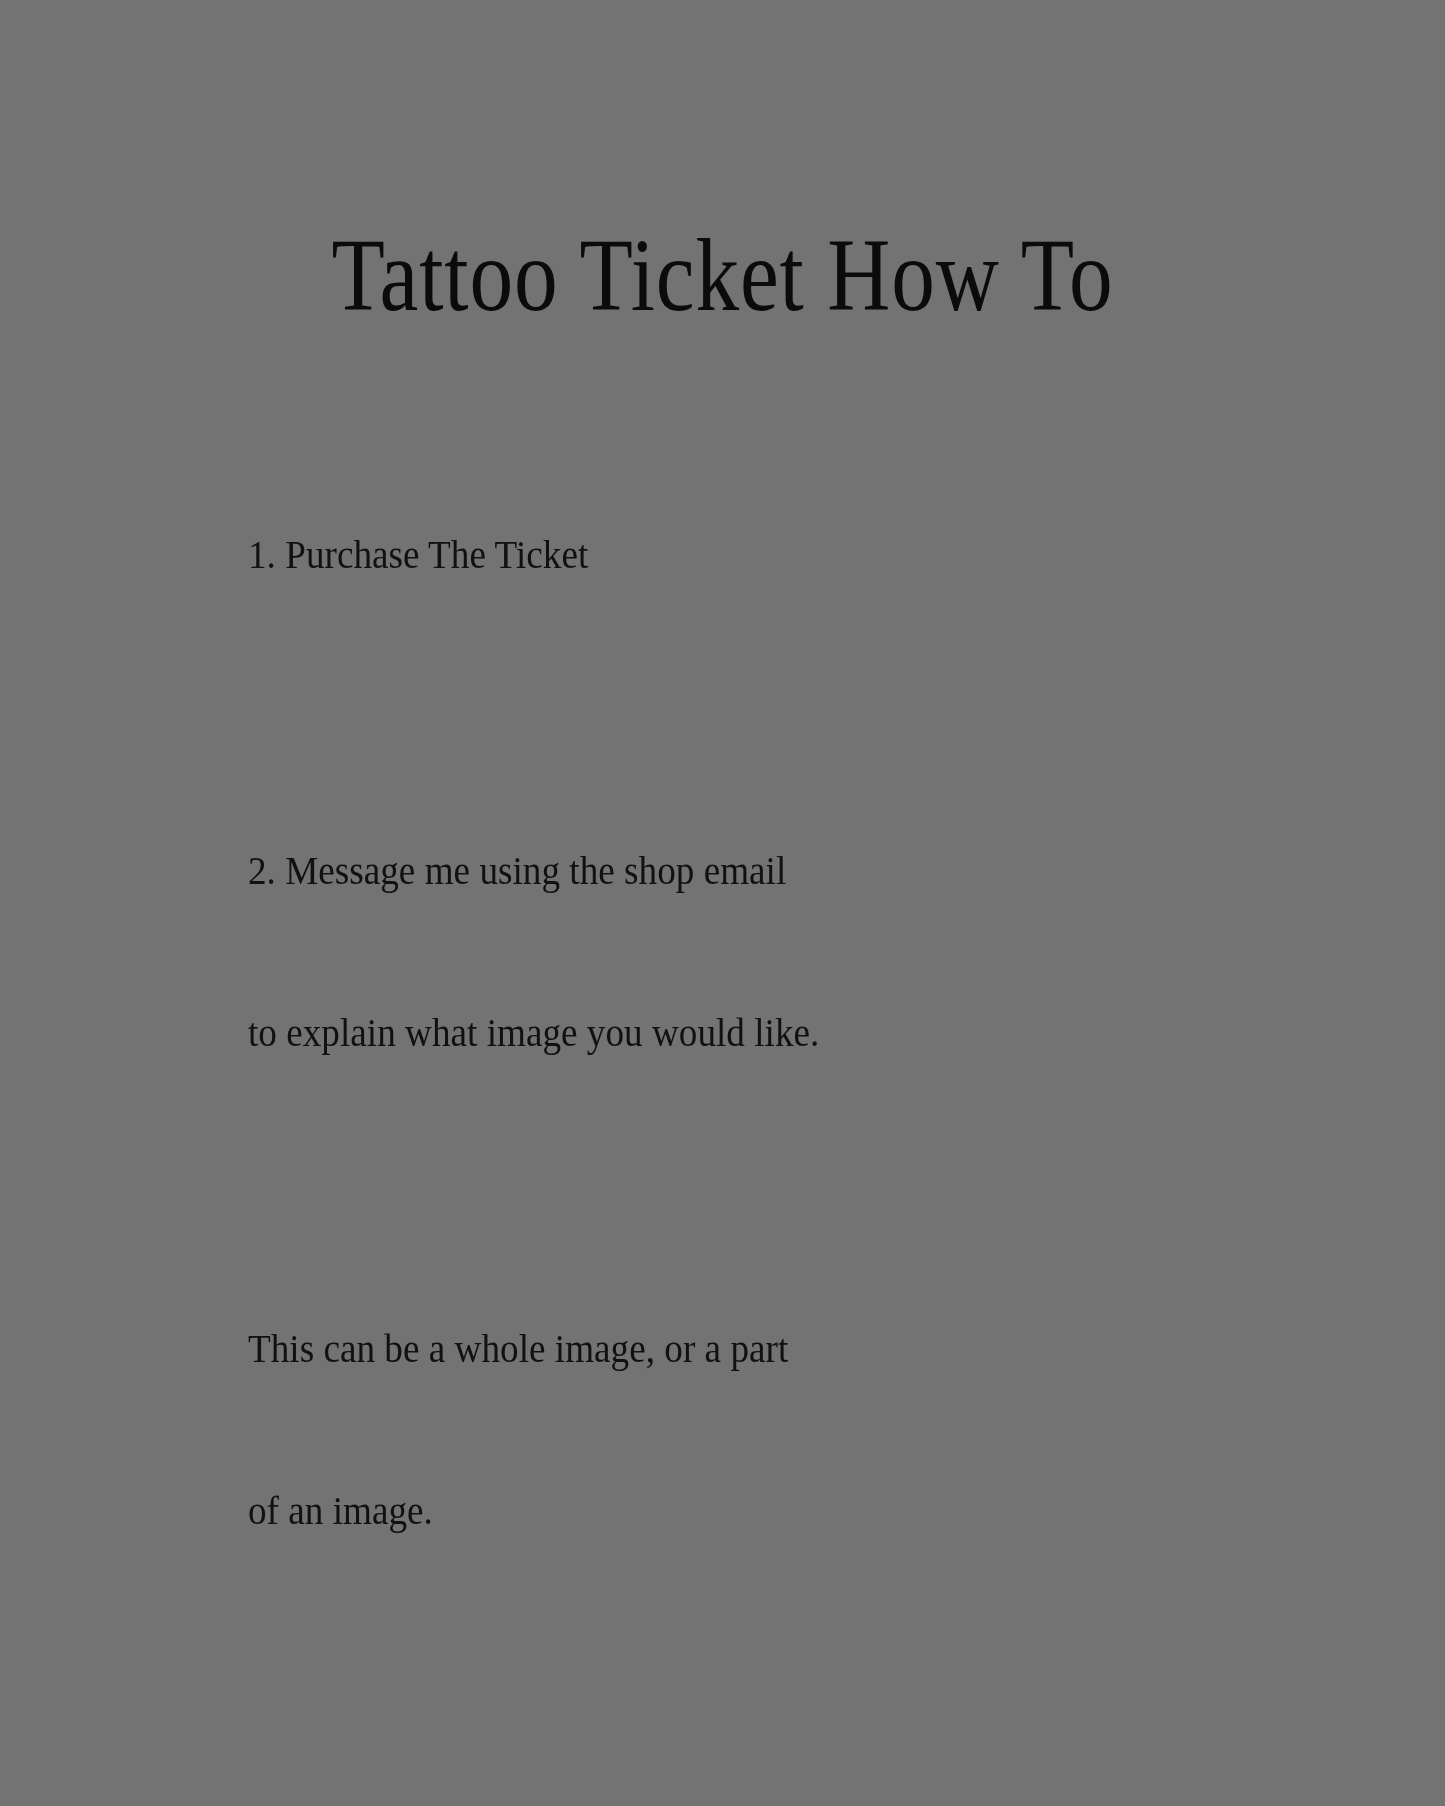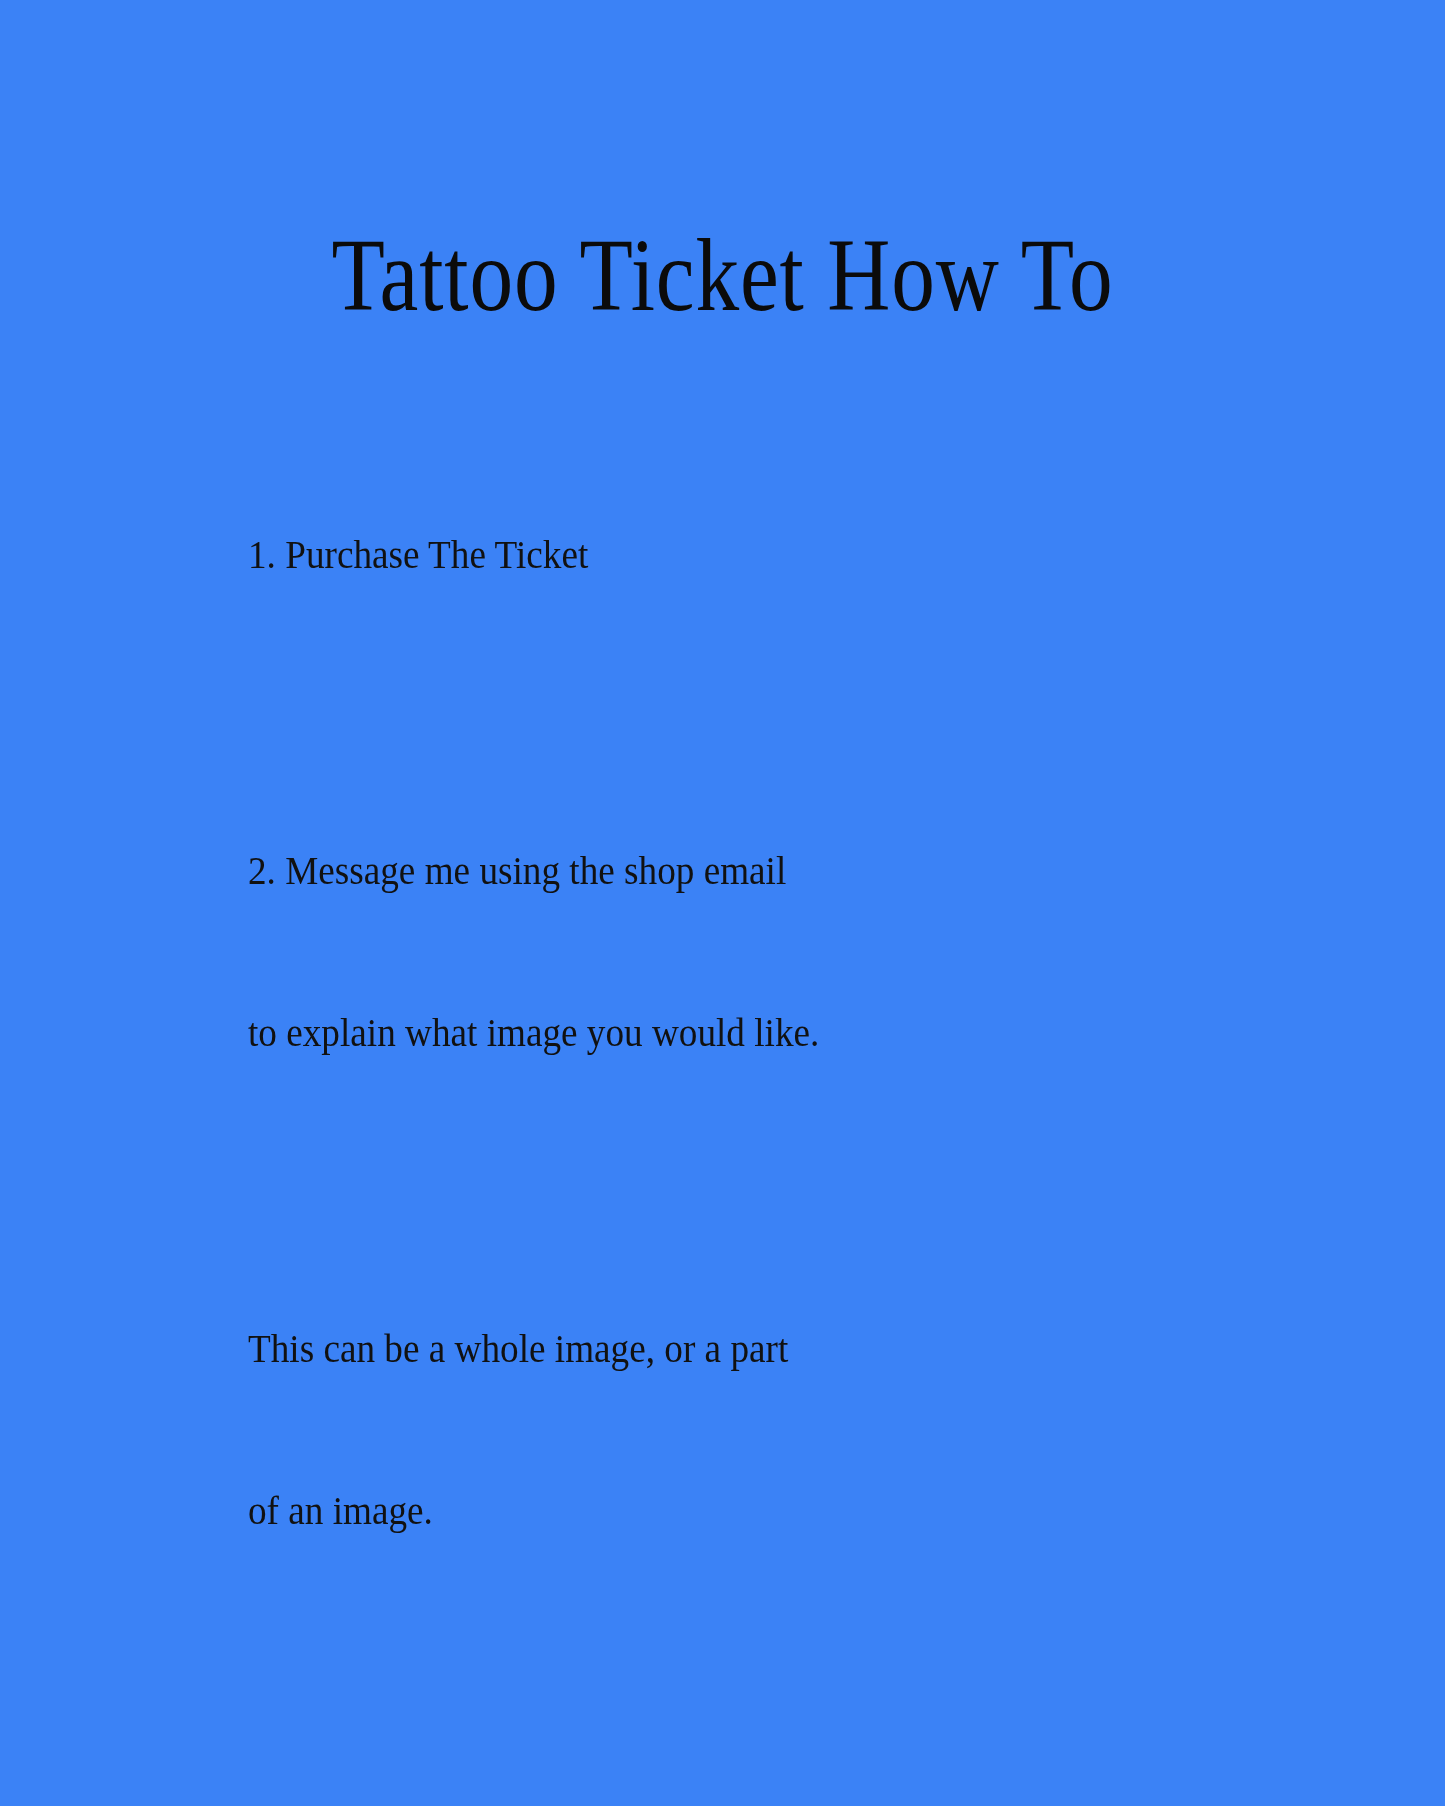--- a/index.html
+++ b/index.html
@@ -11,21 +11,21 @@
     width: 1445px;
     height: 1806px;
     position: relative;
     font-family: "Liberation Serif", "DejaVu Serif", serif;
     color: #111111;
     overflow: hidden;
   }
   .page {
     position: absolute;
     inset: 0;
-    background: #3b82f6;
+    background: #737373;
   }
   .doc-title {
     position: absolute;
     left: 0;
     right: 0;
     top: 150px;
     text-align: center;
     font-family: "Liberation Serif", "DejaVu Serif", serif;
     font-size: 104px;
     line-height: 1.05;

